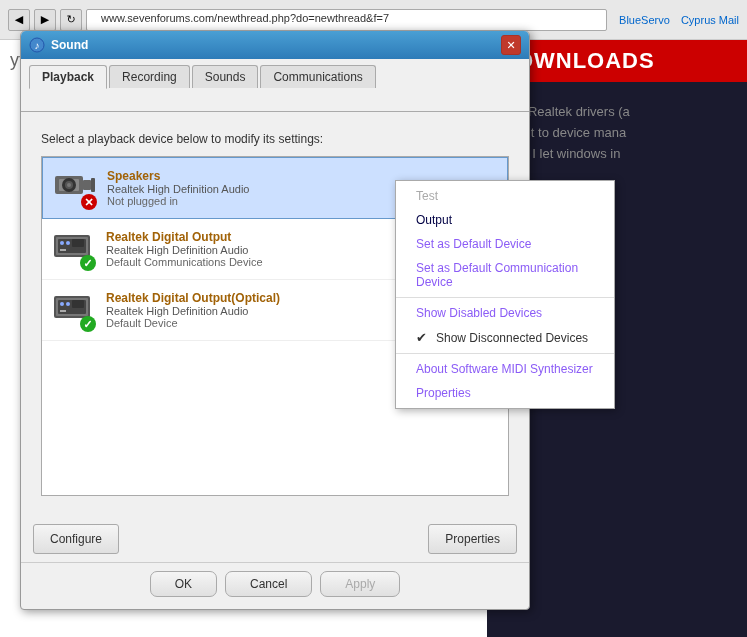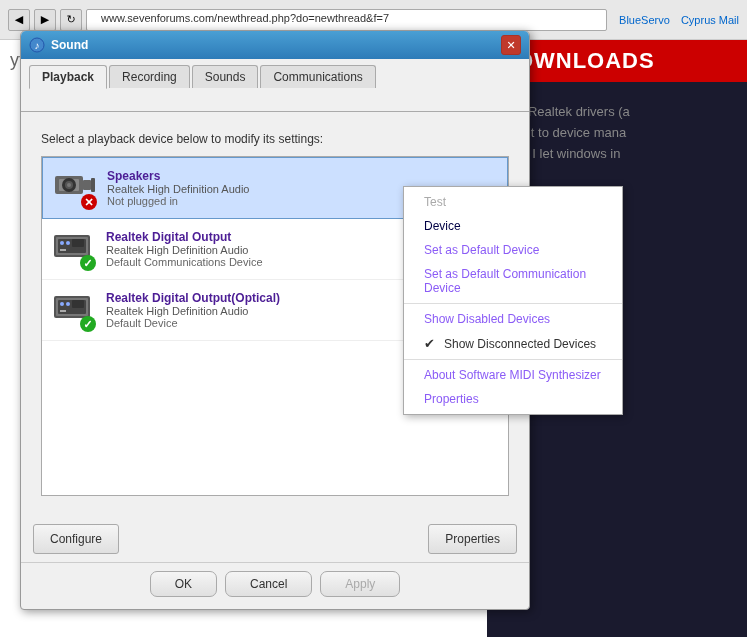--- a/index.html
+++ b/index.html
@@ -202,21 +202,21 @@
       color: white;
     }
 
     .device-info {
       flex: 1;
     }
 
     .device-name {
       font-weight: bold;
       font-size: 12px;
-      color: #4c1d95;
+      color: #a16207;
     }
 
     .device-sub {
       font-size: 11px;
       color: #555;
     }
 
     .device-status {
       font-size: 11px;
       color: #666;
@@ -278,29 +278,28 @@
       background: linear-gradient(to bottom, #f5f5f5, #e0e0e0);
       border-radius: 7px;
       cursor: pointer;
       font-size: 12px;
       color: #333;
     }
 
     
     .context-menu {
       position: absolute;
-      top: 186px;
+      top: 180px;
       left: 395px;
       width: 220px;
       background: white;
       border: 1px solid #aaa;
       box-shadow: 2px 2px 8px rgba(0,0,0,0.3);
       z-index: 100;
       padding: 3px 0;
-      margin-left: 8px;
     }
 
     .ctx-item {
       padding: 5px 20px;
       font-size: 12px;
       color: #8b5cf6;
       cursor: pointer;
     }
 
     .ctx-item.disabled-text {
@@ -484,21 +483,21 @@
 
   <div class="dialog-ok-row">
     <button class="btn-ok">OK</button>
     <button class="btn-ok">Cancel</button>
     <button class="btn-ok" style="color:#aaa;">Apply</button>
   </div>
 </div>
 
 <div class="context-menu">
   <div class="ctx-item disabled-text">Test</div>
-  <div class="ctx-item accent">Device</div>
+  <div class="ctx-item accent">Output</div>
   <div class="ctx-item">Set as Default Device</div>
   <div class="ctx-item">Set as Default Communication Device</div>
   <div class="ctx-separator"></div>
   <div class="ctx-item">Show Disabled Devices</div>
   <div class="ctx-item-row">
     <span class="ctx-check">✔</span>
     <span>Show Disconnected Devices</span>
   </div>
   <div class="ctx-separator"></div>
   <div class="ctx-item">About Software MIDI Synthesizer</div>

